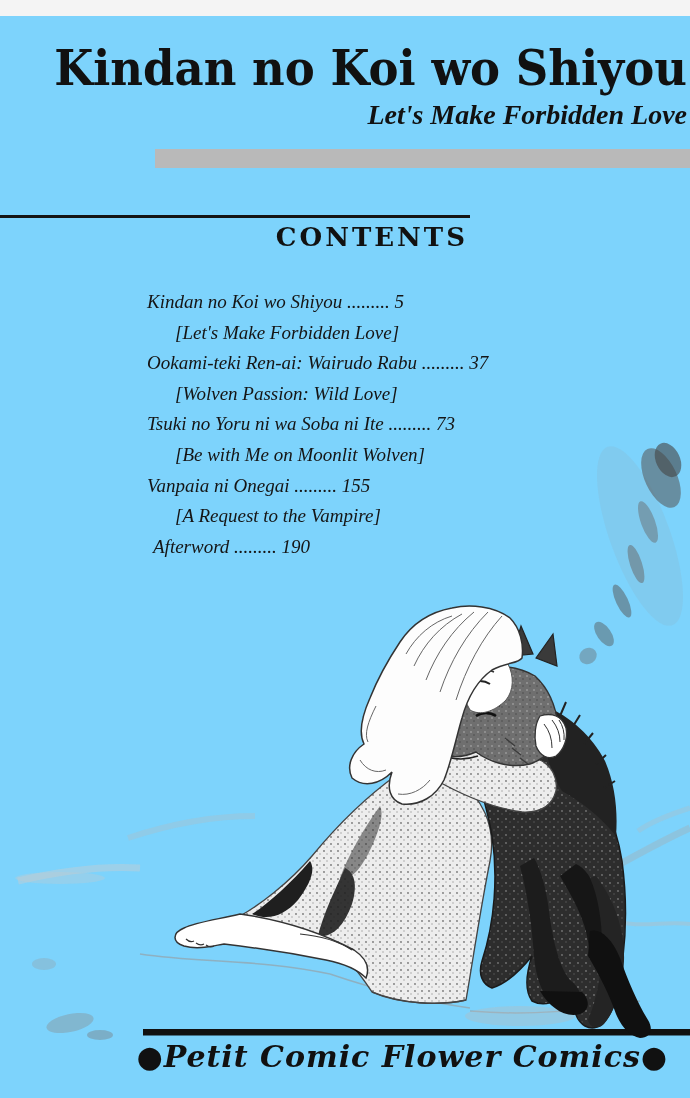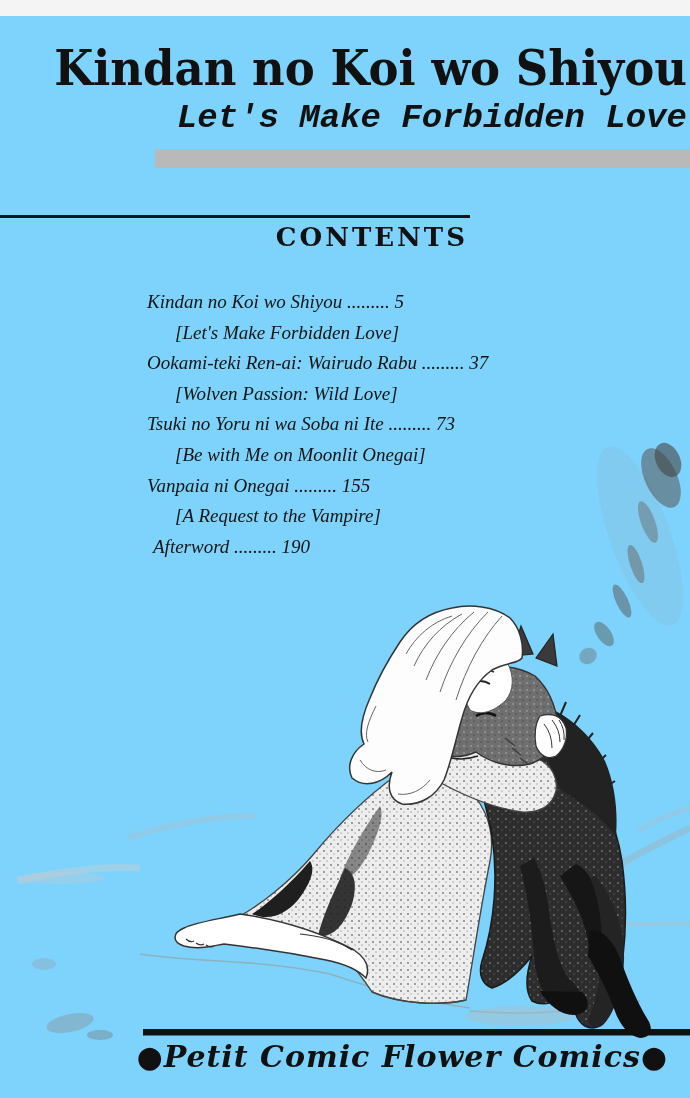--- a/index.html
+++ b/index.html
@@ -11,22 +11,22 @@
   .artwork{position:absolute;left:0;top:0;width:690px;height:1098px;z-index:0;}
   .textlayer{position:absolute;left:0;top:0;width:690px;height:1098px;z-index:2;pointer-events:none;}
 
   .header{position:absolute;top:26px;left:0;right:3px;text-align:right;}
   .title{
     font-family:"DejaVu Serif",serif;font-weight:bold;font-size:45px;
     letter-spacing:0px;line-height:1.1;white-space:nowrap;
     transform:scaleY(1.08);transform-origin:top right;
   }
   .subtitle{
-    font-family:Liberation Mono, monospace;font-style:italic;font-weight:bold;
-    font-size:34px;margin-top:7px;white-space:nowrap;
+    font-family:Liberation Serif, serif;font-style:italic;font-weight:bold;
+    font-size:28px;margin-top:7px;white-space:nowrap;
   }
   .gray-bar{position:absolute;left:155px;right:0;top:133px;height:19px;background:#b9b9b9;}
 
   .contents-rule{position:absolute;left:0;top:199px;width:470px;height:3px;background:#141414;}
   .contents-heading{
     position:absolute;left:0;top:206px;width:468px;text-align:right;
     font-family:"DejaVu Serif",serif;font-weight:bold;font-size:26px;
     letter-spacing:3px;
   }
 
@@ -207,21 +207,21 @@
 
     <div class="contents-rule"></div>
     <div class="contents-heading">CONTENTS</div>
 
     <div class="toc">
       <div class="toc-line">Kindan no Koi wo Shiyou ......... 5</div>
       <div class="toc-line indent">[Let's Make Forbidden Love]</div>
       <div class="toc-line">Ookami-teki Ren-ai: Wairudo Rabu ......... 37</div>
       <div class="toc-line indent">[Wolven Passion: Wild Love]</div>
       <div class="toc-line">Tsuki no Yoru ni wa Soba ni Ite ......... 73</div>
-      <div class="toc-line indent">[Be with Me on Moonlit Onegai]</div>
+      <div class="toc-line indent">[Be with Me on Moonlit Wolven]</div>
       <div class="toc-line">Vanpaia ni Onegai ......... 155</div>
       <div class="toc-line indent">[A Request to the Vampire]</div>
       <div class="toc-line afterword">Afterword ......... 190</div>
     </div>
 
     <div class="footer-label">●Petit Comic Flower Comics●</div>
 
   </div>
 </div>
 

